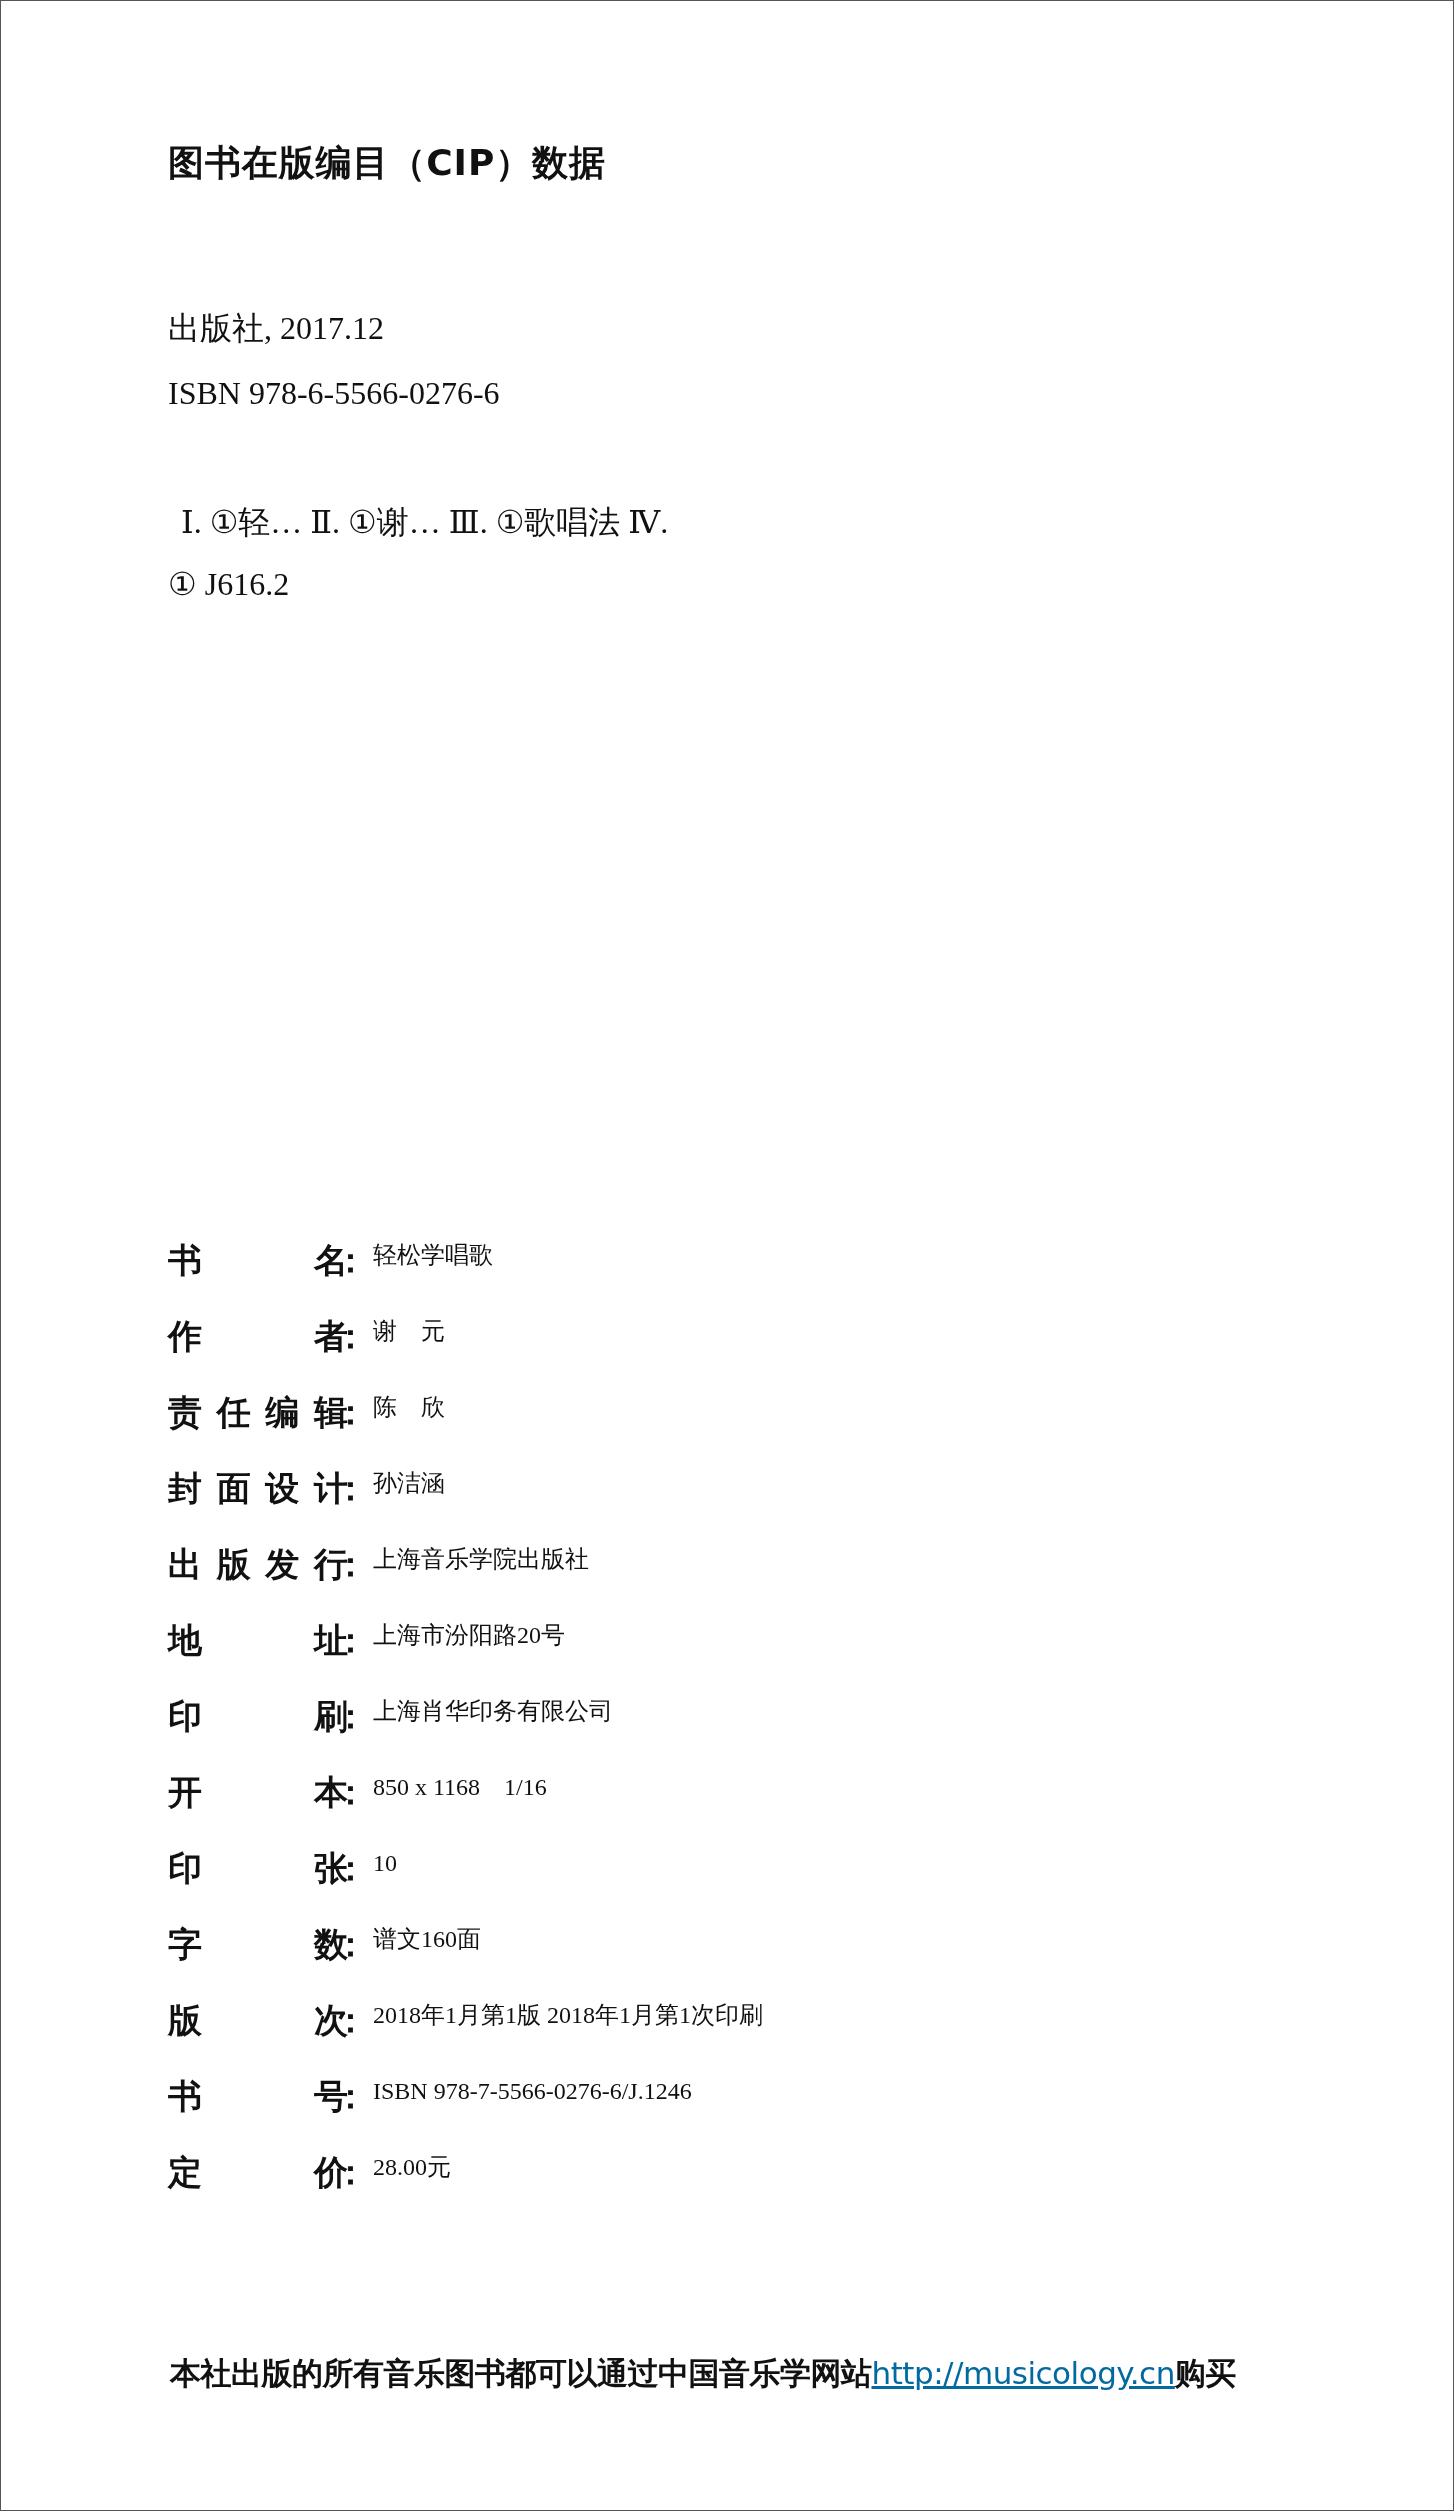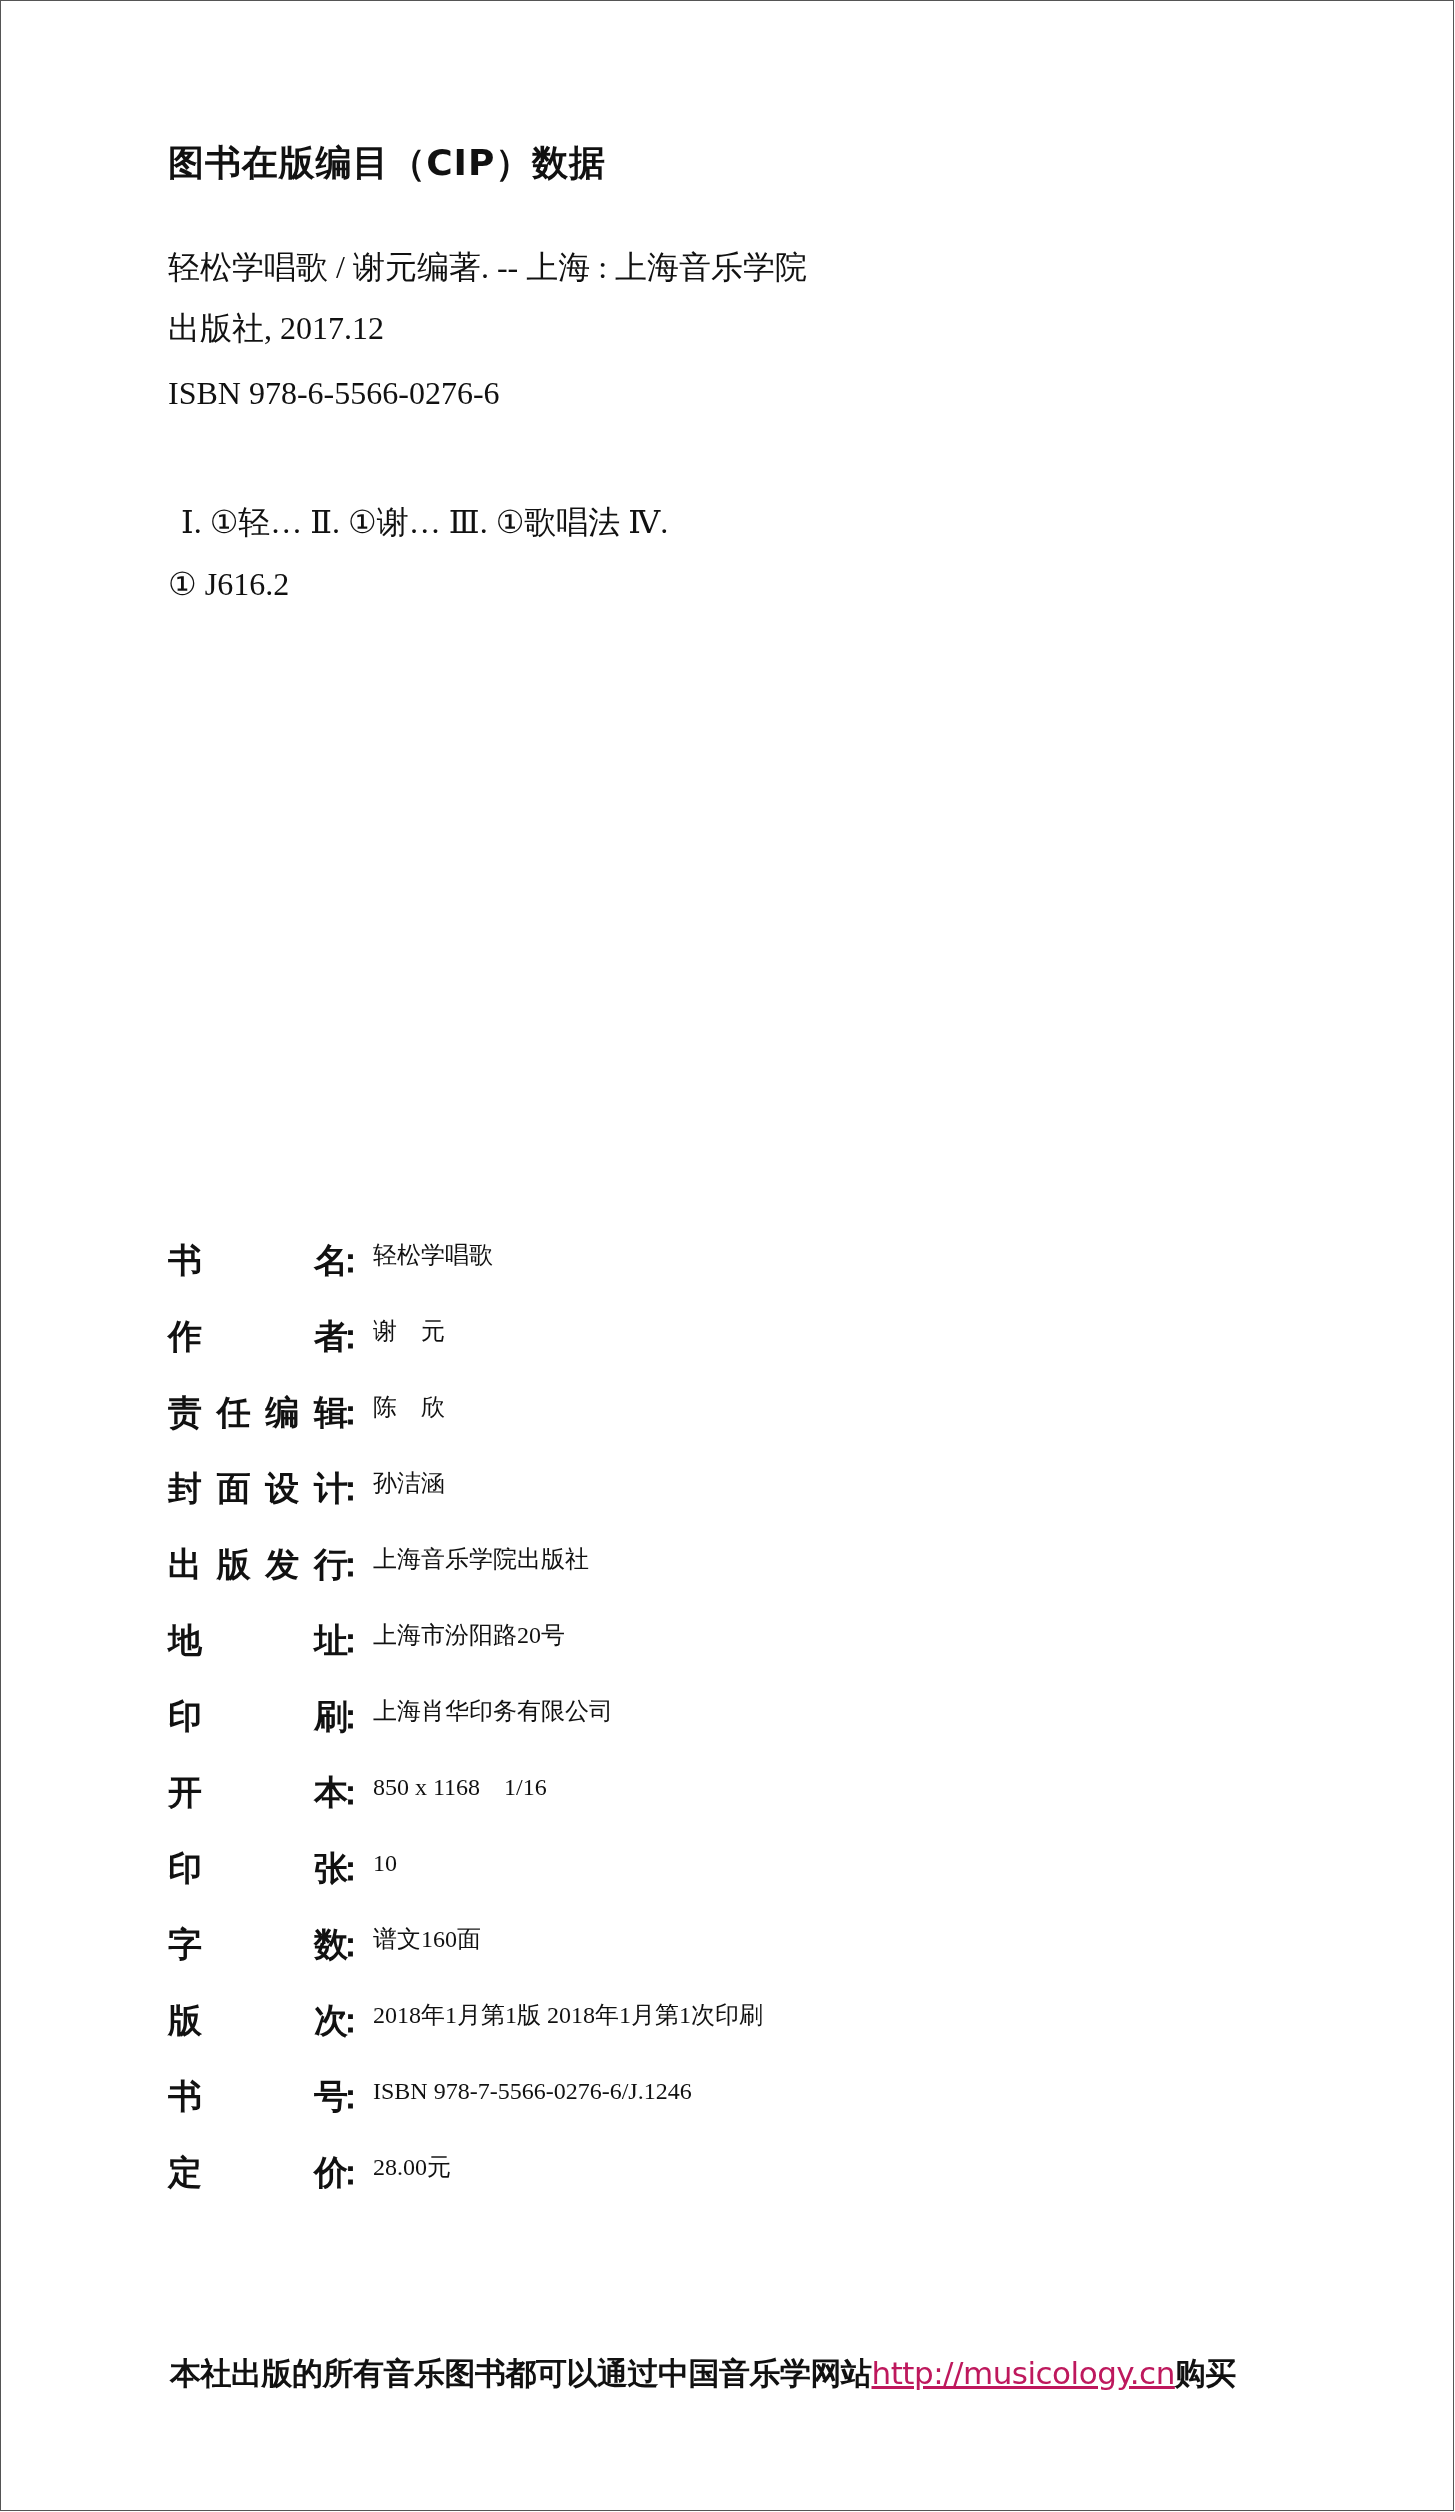--- a/index.html
+++ b/index.html
@@ -93,33 +93,32 @@
       left: 169px;
       top: 2355px;
       font-family: "DejaVu Sans", "Liberation Sans", sans-serif;
       font-weight: bold;
       font-size: 31px;
       line-height: 1.1;
       white-space: nowrap;
       letter-spacing: -0.5px;
     }
     .footer-note a {
-      color: #be185d;
+      color: #0369a1;
       text-decoration: underline;
       font-weight: normal;
     }
   </style>
 </head>
 <body>
 
 <div class="page">
 
   <div class="line title">图书在版编目（CIP）数据</div>
 
-  <div class="line serif cip1">轻松学唱歌 / 谢元编著. -- 上海 : 上海音乐学院</div>
   <div class="line serif cip2">出版社, 2017.12</div>
   <div class="line serif cip3">ISBN 978-6-5566-0276-6</div>
 
   <div class="line serif cls1">Ⅰ. ①轻… Ⅱ. ①谢… Ⅲ. ①歌唱法 Ⅳ.</div>
   <div class="line serif cls2">① J616.2</div>
 
 
   <ul class="info">
     <li>
       <span class="label">

